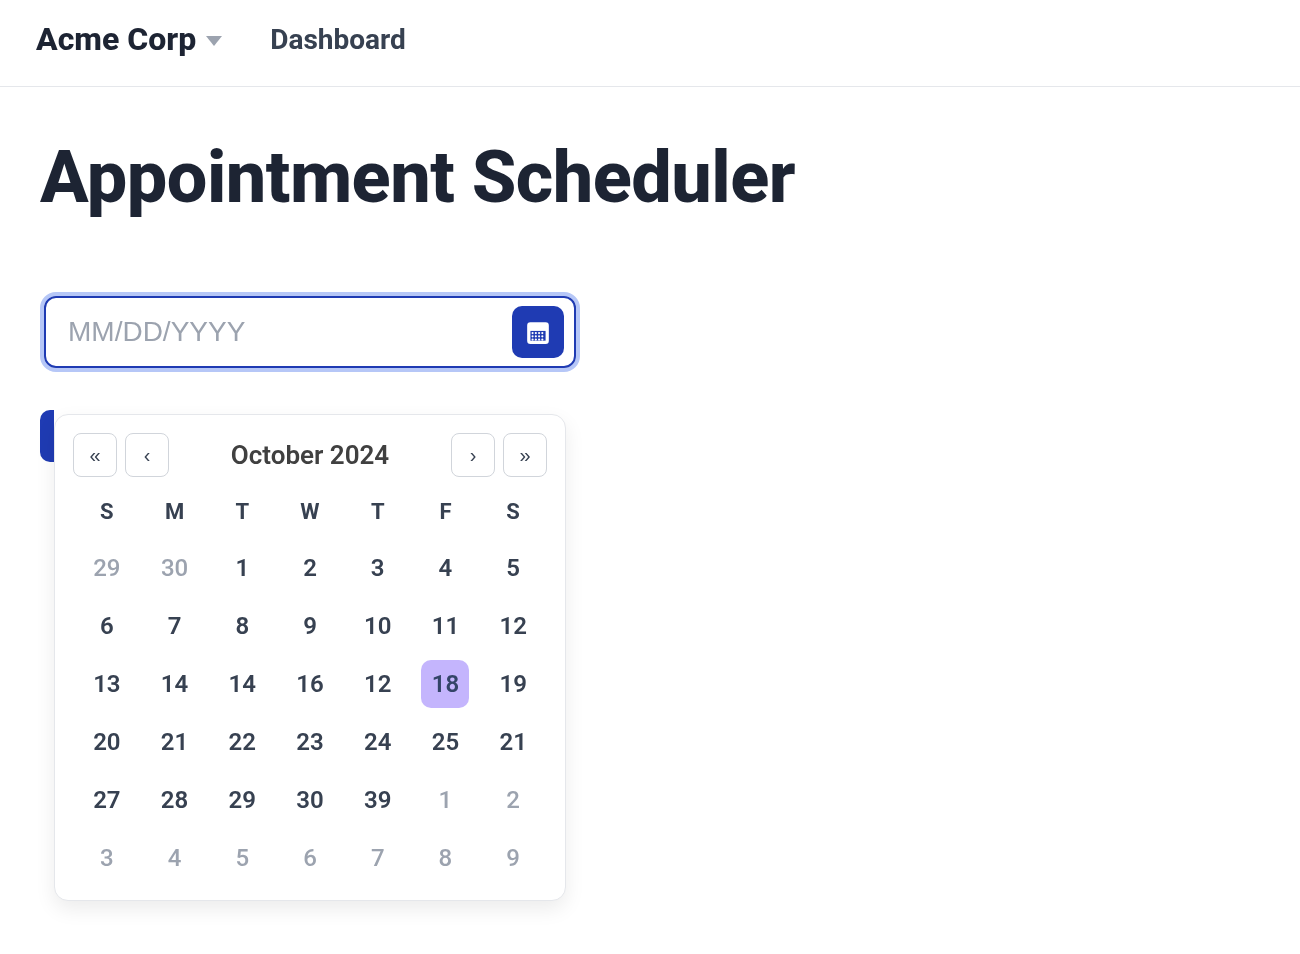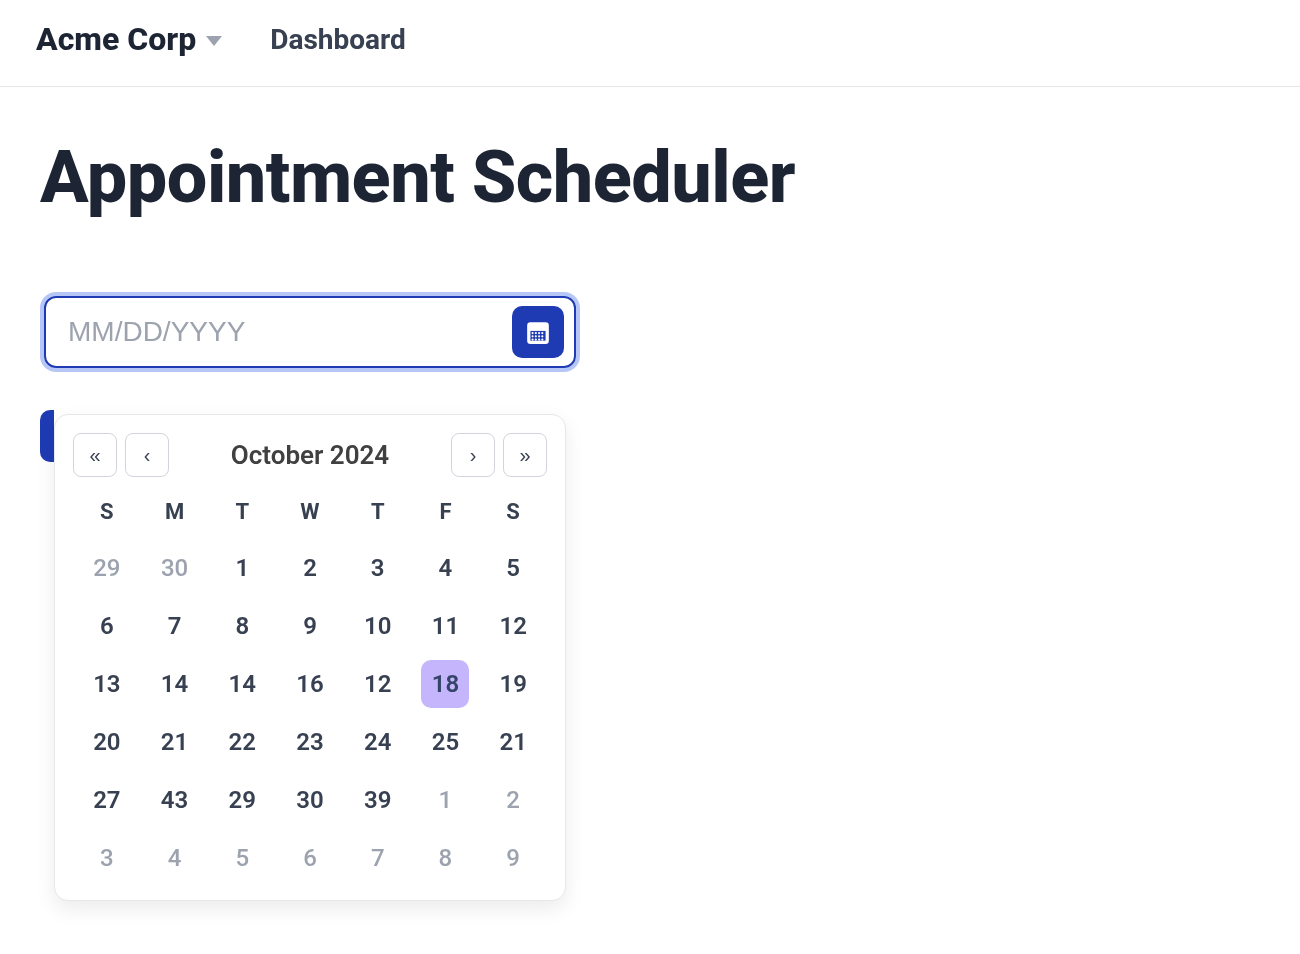--- a/index.html
+++ b/index.html
@@ -272,21 +272,21 @@
           <div class="day today">18</div>
           <div class="day">19</div>
           <div class="day">20</div>
           <div class="day">21</div>
           <div class="day">22</div>
           <div class="day">23</div>
           <div class="day">24</div>
           <div class="day">25</div>
           <div class="day">21</div>
           <div class="day">27</div>
-          <div class="day">43</div>
+          <div class="day">28</div>
           <div class="day">29</div>
           <div class="day">30</div>
           <div class="day">39</div>
           <div class="day outside">1</div>
           <div class="day outside">2</div>
           <div class="day outside">3</div>
           <div class="day outside">4</div>
           <div class="day outside">5</div>
           <div class="day outside">6</div>
           <div class="day outside">7</div>

